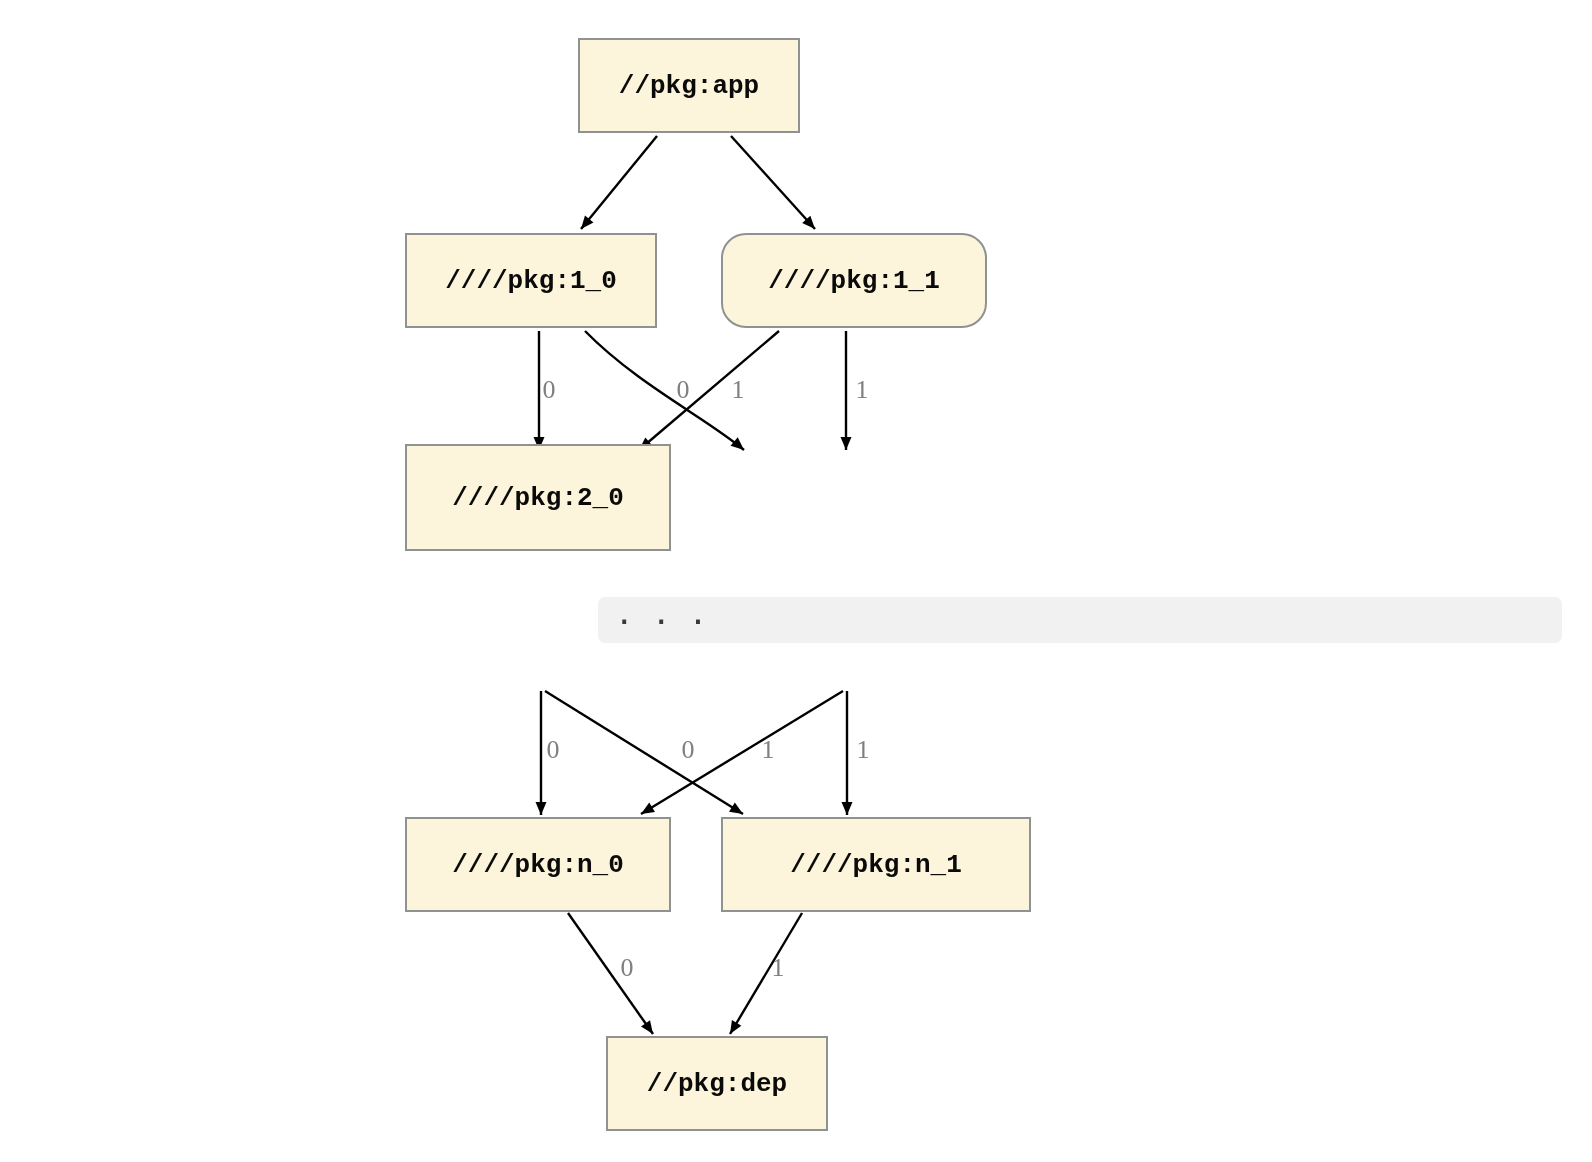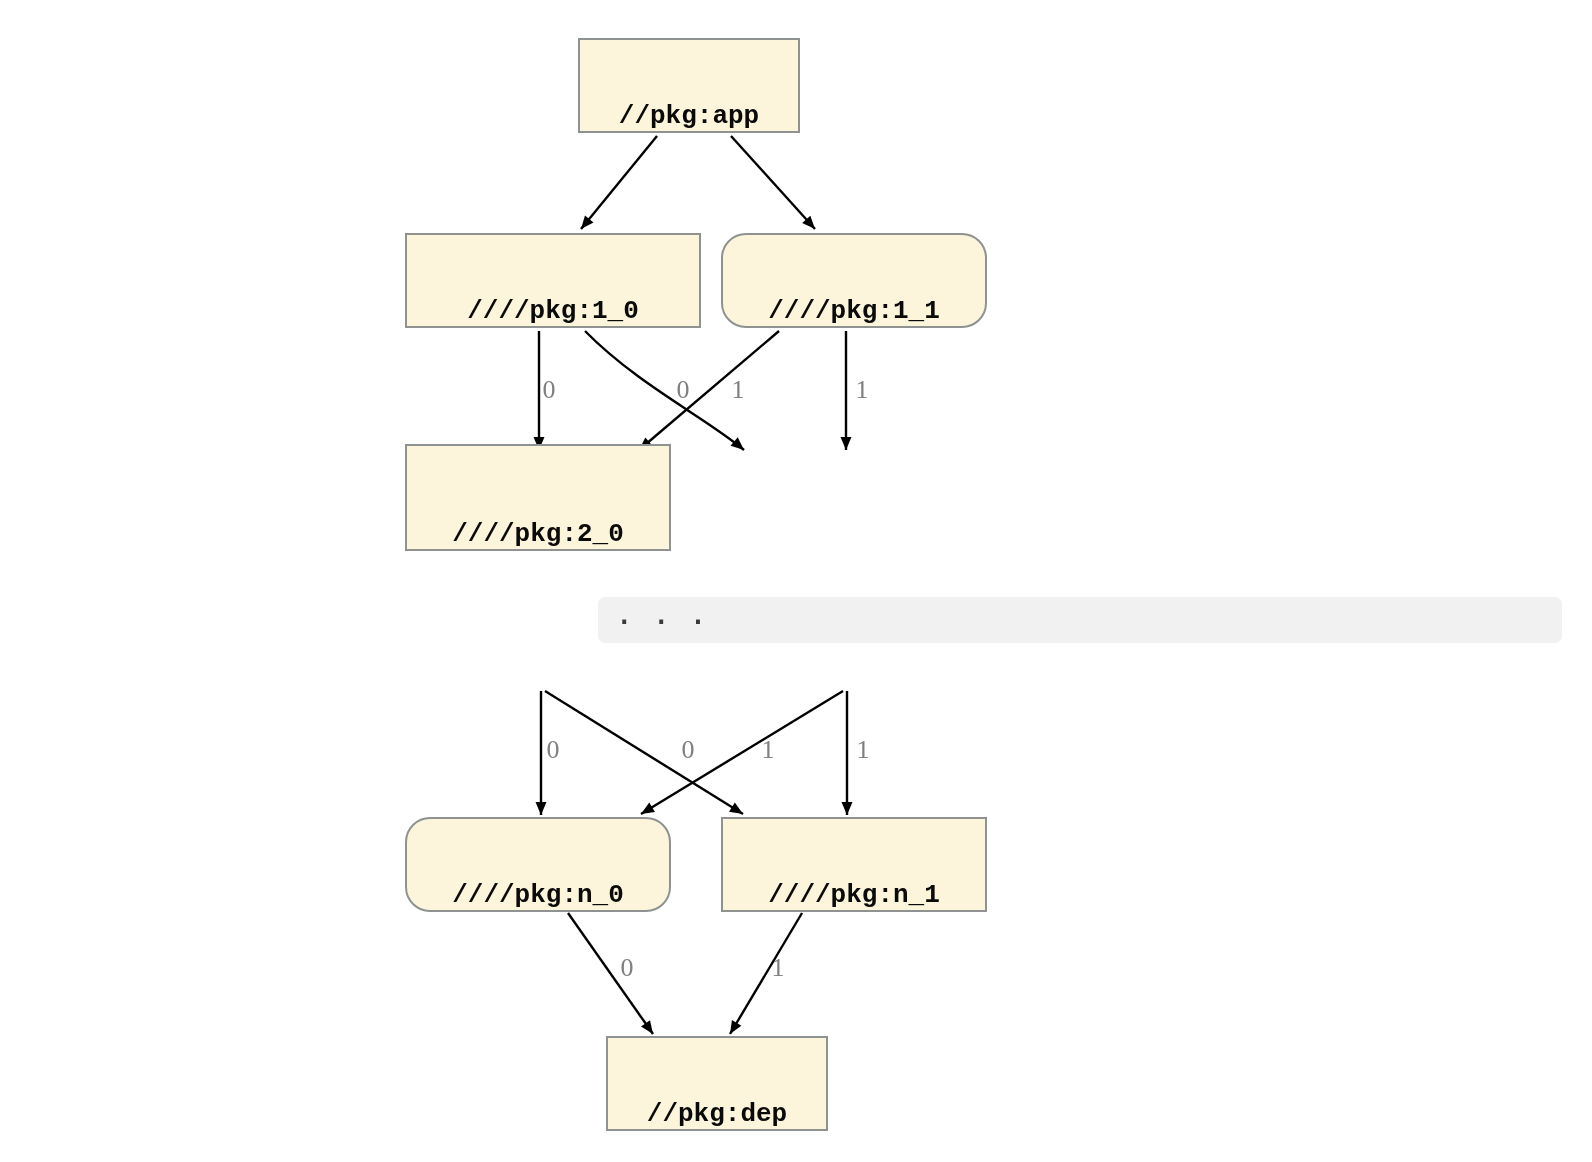--- a/index.html
+++ b/index.html
@@ -8,21 +8,21 @@
     width:1592px;height:1162px;
     background:#ffffff;
     font-family:"Liberation Sans",sans-serif;
     overflow:hidden;
   }
   #edge-layer{position:absolute;left:0;top:0;width:1592px;height:1162px;}
   .node{
     position:absolute;
     background:#fcf5db;
     border:2px solid #8e9290;
-    display:flex;align-items:flex-end;justify-content:center;
+    display:flex;align-items:center;justify-content:center;
     box-sizing:border-box;
   }
   .node-label{
     font-family:"Liberation Mono",monospace;
     font-weight:bold;
     font-size:26px;
     color:#0a0a0a;
     white-space:pre;
   }
   .edge-label{
@@ -78,38 +78,38 @@
     <path d="M847,691 L847,815" marker-end="url(#arrow)"></path>
 
     <path d="M568,913 L653,1034" marker-end="url(#arrow)"></path>
     <path d="M802,913 L730,1034" marker-end="url(#arrow)"></path>
   </svg>
 
   <div class="node" style="left:578px;top:38px;width:222px;height:95px;">
     <span class="node-label">//pkg:app</span>
   </div>
 
-  <div class="node" style="left:405px;top:233px;width:296px;height:95px;">
+  <div class="node" style="left:405px;top:233px;width:252px;height:95px;">
     <span class="node-label">////pkg:1_0</span>
   </div>
 
   <div class="node" style="left:721px;top:233px;width:266px;height:95px;border-radius:25px;">
     <span class="node-label">////pkg:1_1</span>
   </div>
 
   <div class="node" style="left:405px;top:444px;width:266px;height:107px;">
     <span class="node-label">////pkg:2_0</span>
   </div>
 
 
-  <div class="node" style="left:405px;top:817px;width:266px;height:95px;border-radius:25px;">
+  <div class="node" style="left:405px;top:817px;width:266px;height:95px;">
     <span class="node-label">////pkg:n_0</span>
   </div>
 
-  <div class="node" style="left:721px;top:817px;width:266px;height:95px;">
+  <div class="node" style="left:721px;top:817px;width:310px;height:95px;">
     <span class="node-label">////pkg:n_1</span>
   </div>
 
   <div class="node" style="left:606px;top:1036px;width:222px;height:95px;">
     <span class="node-label">//pkg:dep</span>
   </div>
 
   <div class="ellipsis-bar">
     <span class="ellipsis-text">. . .</span>
   </div>

